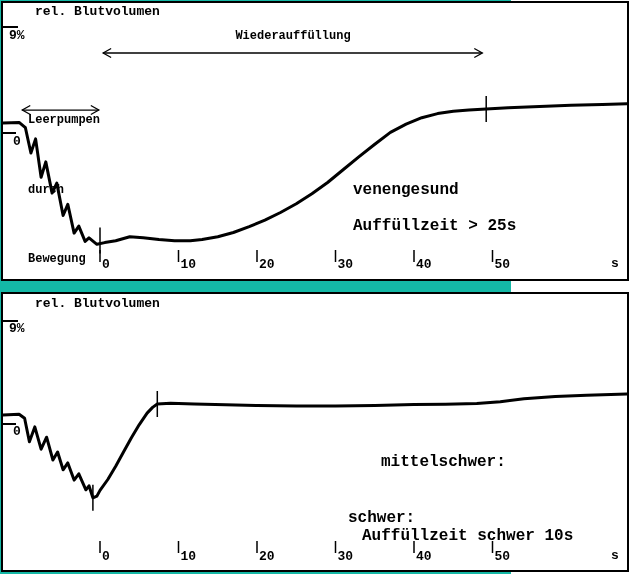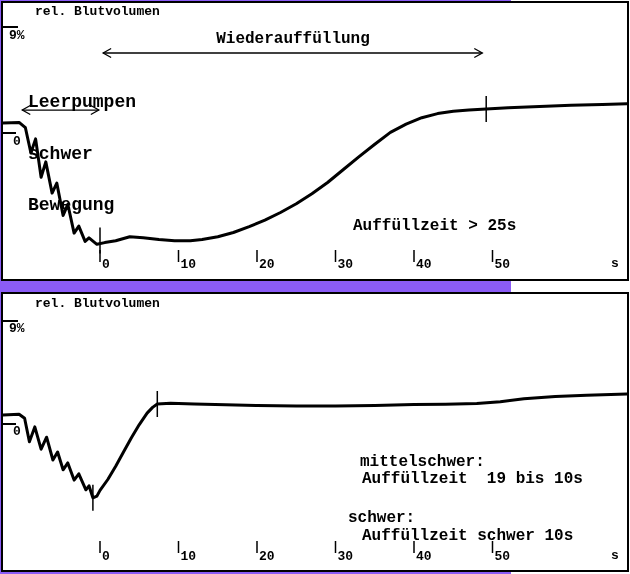--- a/index.html
+++ b/index.html
@@ -1,35 +1,35 @@
 <!DOCTYPE html>
 <html><head>
 <meta charset="utf-8">
 <style>
   * { margin:0; padding:0; box-sizing:border-box; }
   html,body { background:#ffffff; }
   .stage {
-    position:relative; width:511px; height:574px; background:#8b5cf6;
+    position:relative; width:511px; height:574px; background:#14b8a6;
     font-family:"Liberation Mono","DejaVu Sans Mono",monospace;
     font-weight:bold; color:#000;
   }
   .panel {
     position:absolute; left:1px; width:628px; height:280px;
     border:2px solid #000; background:#fff; overflow:hidden;
   }
   #panel-top    { top:1px; }
   #panel-bottom { top:292px; }
   .panel > svg { position:absolute; left:0; top:0; }
   .txt { position:absolute; white-space:pre; line-height:1.15; }
   .t13 { font-size:13px; }
-  .t14 { font-size:16px; }
+  .t14 { font-size:12px; }
   .t16 { font-size:16px; }
   .center { text-align:center; }
   .xlab { position:absolute; font-size:13px; white-space:pre; }
-  .pump-lines div { line-height:15px; font-size:18px; }
+  .pump-lines div { line-height:15px; font-size:12px;margin-top:18px; }
 </style>
 </head>
 <body>
 
 <div class="stage">
 
   <section class="panel" id="panel-top">
     <svg id="plot-0" width="624" height="276">
         <line x1="0" x2="15" y1="24.0" y2="24.0" stroke="#000" stroke-width="2"></line>
         <line x1="0" x2="13" y1="130.0" y2="130.0" stroke="#000" stroke-width="2"></line>
@@ -53,24 +53,25 @@
     <div class="txt t13" style="left:32px; top:2px;">rel. Blutvolumen</div>
 
     <div class="txt t13" style="left:6px; top:26px;">9%</div>
 
     <div class="txt t13" style="left:10px; top:132px;">0</div>
 
     <div class="txt t14 center" style="left:170px; top:27px; width:240px;">Wiederauffüllung</div>
 
     <div class="txt pump-lines" style="left:25px; top:55px;">
       <div>Leerpumpen</div>
-      <div>schwer</div>
+      <div>durch</div>
       <div>Bewegung</div>
     </div>
 
+    <div class="txt t16" style="left:350px; top:178px;">venengesund</div>
 
     <div class="txt t16" style="left:350px; top:214px;">Auffüllzeit &gt; 25s</div>
 
     <div class="txt t13" style="left:608px; top:254px;">s</div>
   <div class="xlab" style="left: 99px; top: 254px;">0</div>
       <div class="xlab" style="left: 177.5px; top: 254px;">10</div>
       <div class="xlab" style="left: 256px; top: 254px;">20</div>
       <div class="xlab" style="left: 334.5px; top: 254px;">30</div>
       <div class="xlab" style="left: 413px; top: 254px;">40</div>
       <div class="xlab" style="left: 491.5px; top: 254px;">50</div>
@@ -91,23 +92,22 @@
         <line x1="154.3" x2="154.3" y1="97.0" y2="123.0" stroke="#000" stroke-width="1.5"></line>
       </svg>
 
     <div class="txt t13" style="left:32px; top:3px;">rel. Blutvolumen</div>
 
     <div class="txt t13" style="left:6px; top:28px;">9%</div>
 
     <div class="txt t13" style="left:10px; top:131px;">0</div>
 
 
-    <div class="txt t16" style="left:357px; top:159px;">mittelschwer:</div>
+    <div class="txt t16" style="left:378px; top:159px;">mittelschwer:</div>
 
-    <div class="txt t16" style="left:359px; top:176px;">Auffüllzeit  19 bis 10s</div>
 
     <div class="txt t16" style="left:345px; top:215px;">schwer:</div>
 
     <div class="txt t16" style="left:359px; top:233px;">Auffüllzeit schwer 10s</div>
 
     <div class="txt t13" style="left:608px; top:255px;">s</div>
   <div class="xlab" style="left: 99px; top: 255px;">0</div>
       <div class="xlab" style="left: 177.5px; top: 255px;">10</div>
       <div class="xlab" style="left: 256px; top: 255px;">20</div>
       <div class="xlab" style="left: 334.5px; top: 255px;">30</div>

